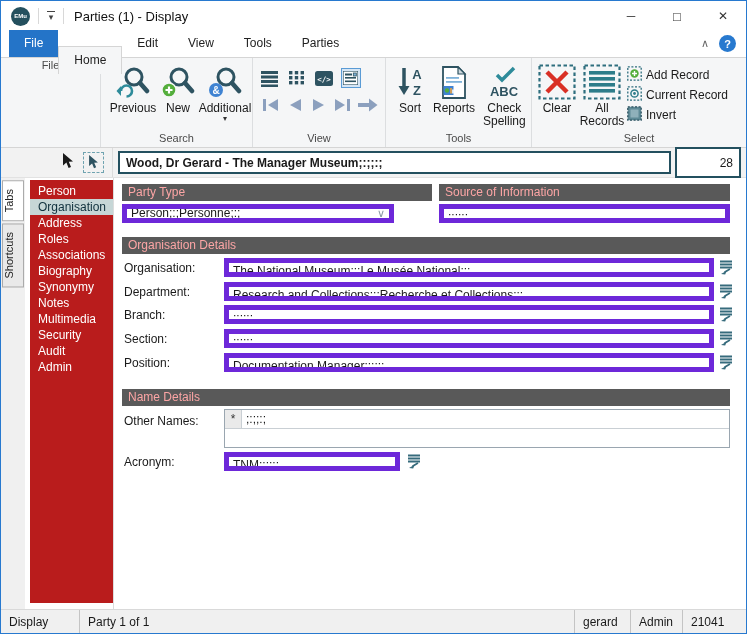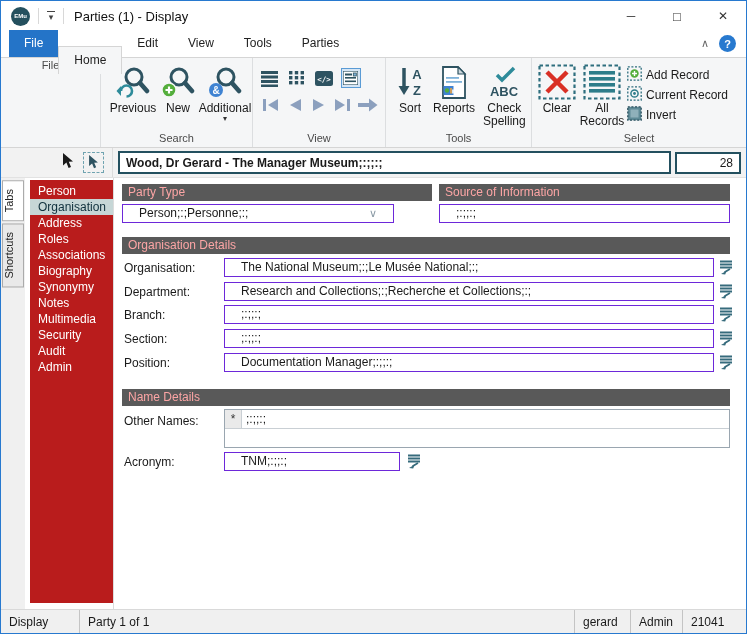--- a/index.html
+++ b/index.html
@@ -42,36 +42,36 @@
   .viewicons { display:flex; gap:7px; align-items:center; }
   .vicon { width:20px; height:20px; display:flex; align-items:center; justify-content:center; }
   .vicon.sel { background:#D6E6F5; border:1px solid #5A9BD5; }
   .navicons { display:flex; gap:2px; align-items:center; }
 
   
   .recordstrip { height:30px; background:#F2F2F2; display:flex; align-items:center; flex:0 0 auto; border-bottom:1px solid #E2E2E2; }
   .strip-tools { width:112px; height:100%; display:flex; align-items:center; justify-content:flex-end; gap:9px; padding-right:8px; border-right:1px solid #DCDCDC; }
   .sel-tool { width:21px; height:21px; border:1px dashed #6FA3B0; display:flex; align-items:center; justify-content:center; }
   .summary { flex:1; height:23px; margin:0 4px 0 5px; border:2px solid #23505F; background:#fff; display:flex; align-items:center; padding:0 6px; font-weight:bold; font-size:12px; overflow:hidden; white-space:nowrap; }
-  .reccount { width:66px; height:22px; margin-right:5px; border:2px solid #23505F; background:#fff; display:flex; align-items:center; justify-content:flex-end; padding:0 6px; font-size:12px; }
+  .reccount { width:66px; height:31px; margin-right:5px; border:2px solid #23505F; background:#fff; display:flex; align-items:center; justify-content:flex-end; padding:0 6px; font-size:12px; }
 
   
   .main { flex:1; display:flex; background:#fff; overflow:hidden; }
   .vtabs { width:24px; background:#F0F0F0; display:flex; flex-direction:column; padding-top:2px; }
   .vtab { writing-mode:vertical-rl; transform:rotate(180deg); text-align:center; font-size:11px; color:#222; border:1px solid #ABABAB; padding:8px 0; width:22px; margin-left:1px; }
   .vtab.sel { background:#fff; font-weight:normal; }
   .vtab.unsel { background:#E9E9E9; margin-top:2px; }
   .sidebar-wrap { width:88px; padding:2px 0 6px 5px; background:#fff; }
   .sidebar { background:#b91c1c; height:100%; padding:3px 0; }
   .sb-item { height:16px; line-height:16px; padding-left:8px; color:#fff; font-size:12px; white-space:nowrap; overflow:hidden; }
   .sb-item.sel { background:#C6D6D6; color:#10303C; }
   .form { flex:1; position:relative; background:#fff; border-left:1px solid #DCDCDC; }
 
   .sechdr { position:absolute; height:17px; line-height:17px; background:#595959; color:#fca5a5; padding:0 6px; font-size:12px; overflow:hidden; white-space:nowrap; }
-  .field { position:absolute; height:19px; border:1px solid #6d28d9; background:#fff; font-size:12px; line-height:17px; padding:0 16px; overflow:hidden; white-space:nowrap; }
+  .field { position:absolute; height:19px; border:5px solid #6d28d9; background:#fff; font-size:12px; line-height:17px; padding:0 4px; overflow:hidden; white-space:nowrap; }
   .flabel { position:absolute; font-size:12px; color:#1a1a1a; }
   .combo { display:flex; align-items:center; }
   .combo .val { flex:1; overflow:hidden; white-space:nowrap; }
   .combo .chev { color:#8A9AA5; font-size:11px; line-height:11px; padding-left:4px; }
   .lookup { position:absolute; width:16px; height:16px; }
   .grid { position:absolute; border:1px solid #9AA6B0; background:#fff; }
   .grid-row1 { height:19px; display:flex; border-bottom:1px solid #C9CFD4; }
   .grid-marker { width:17px; background:#EAEAEA; border-right:1px solid #C9CFD4; text-align:center; line-height:18px; font-size:12px; color:#333; }
   .grid-val { flex:1; line-height:18px; padding:0 4px; font-size:12px; }
   .grid-row2 { height:18px; }

